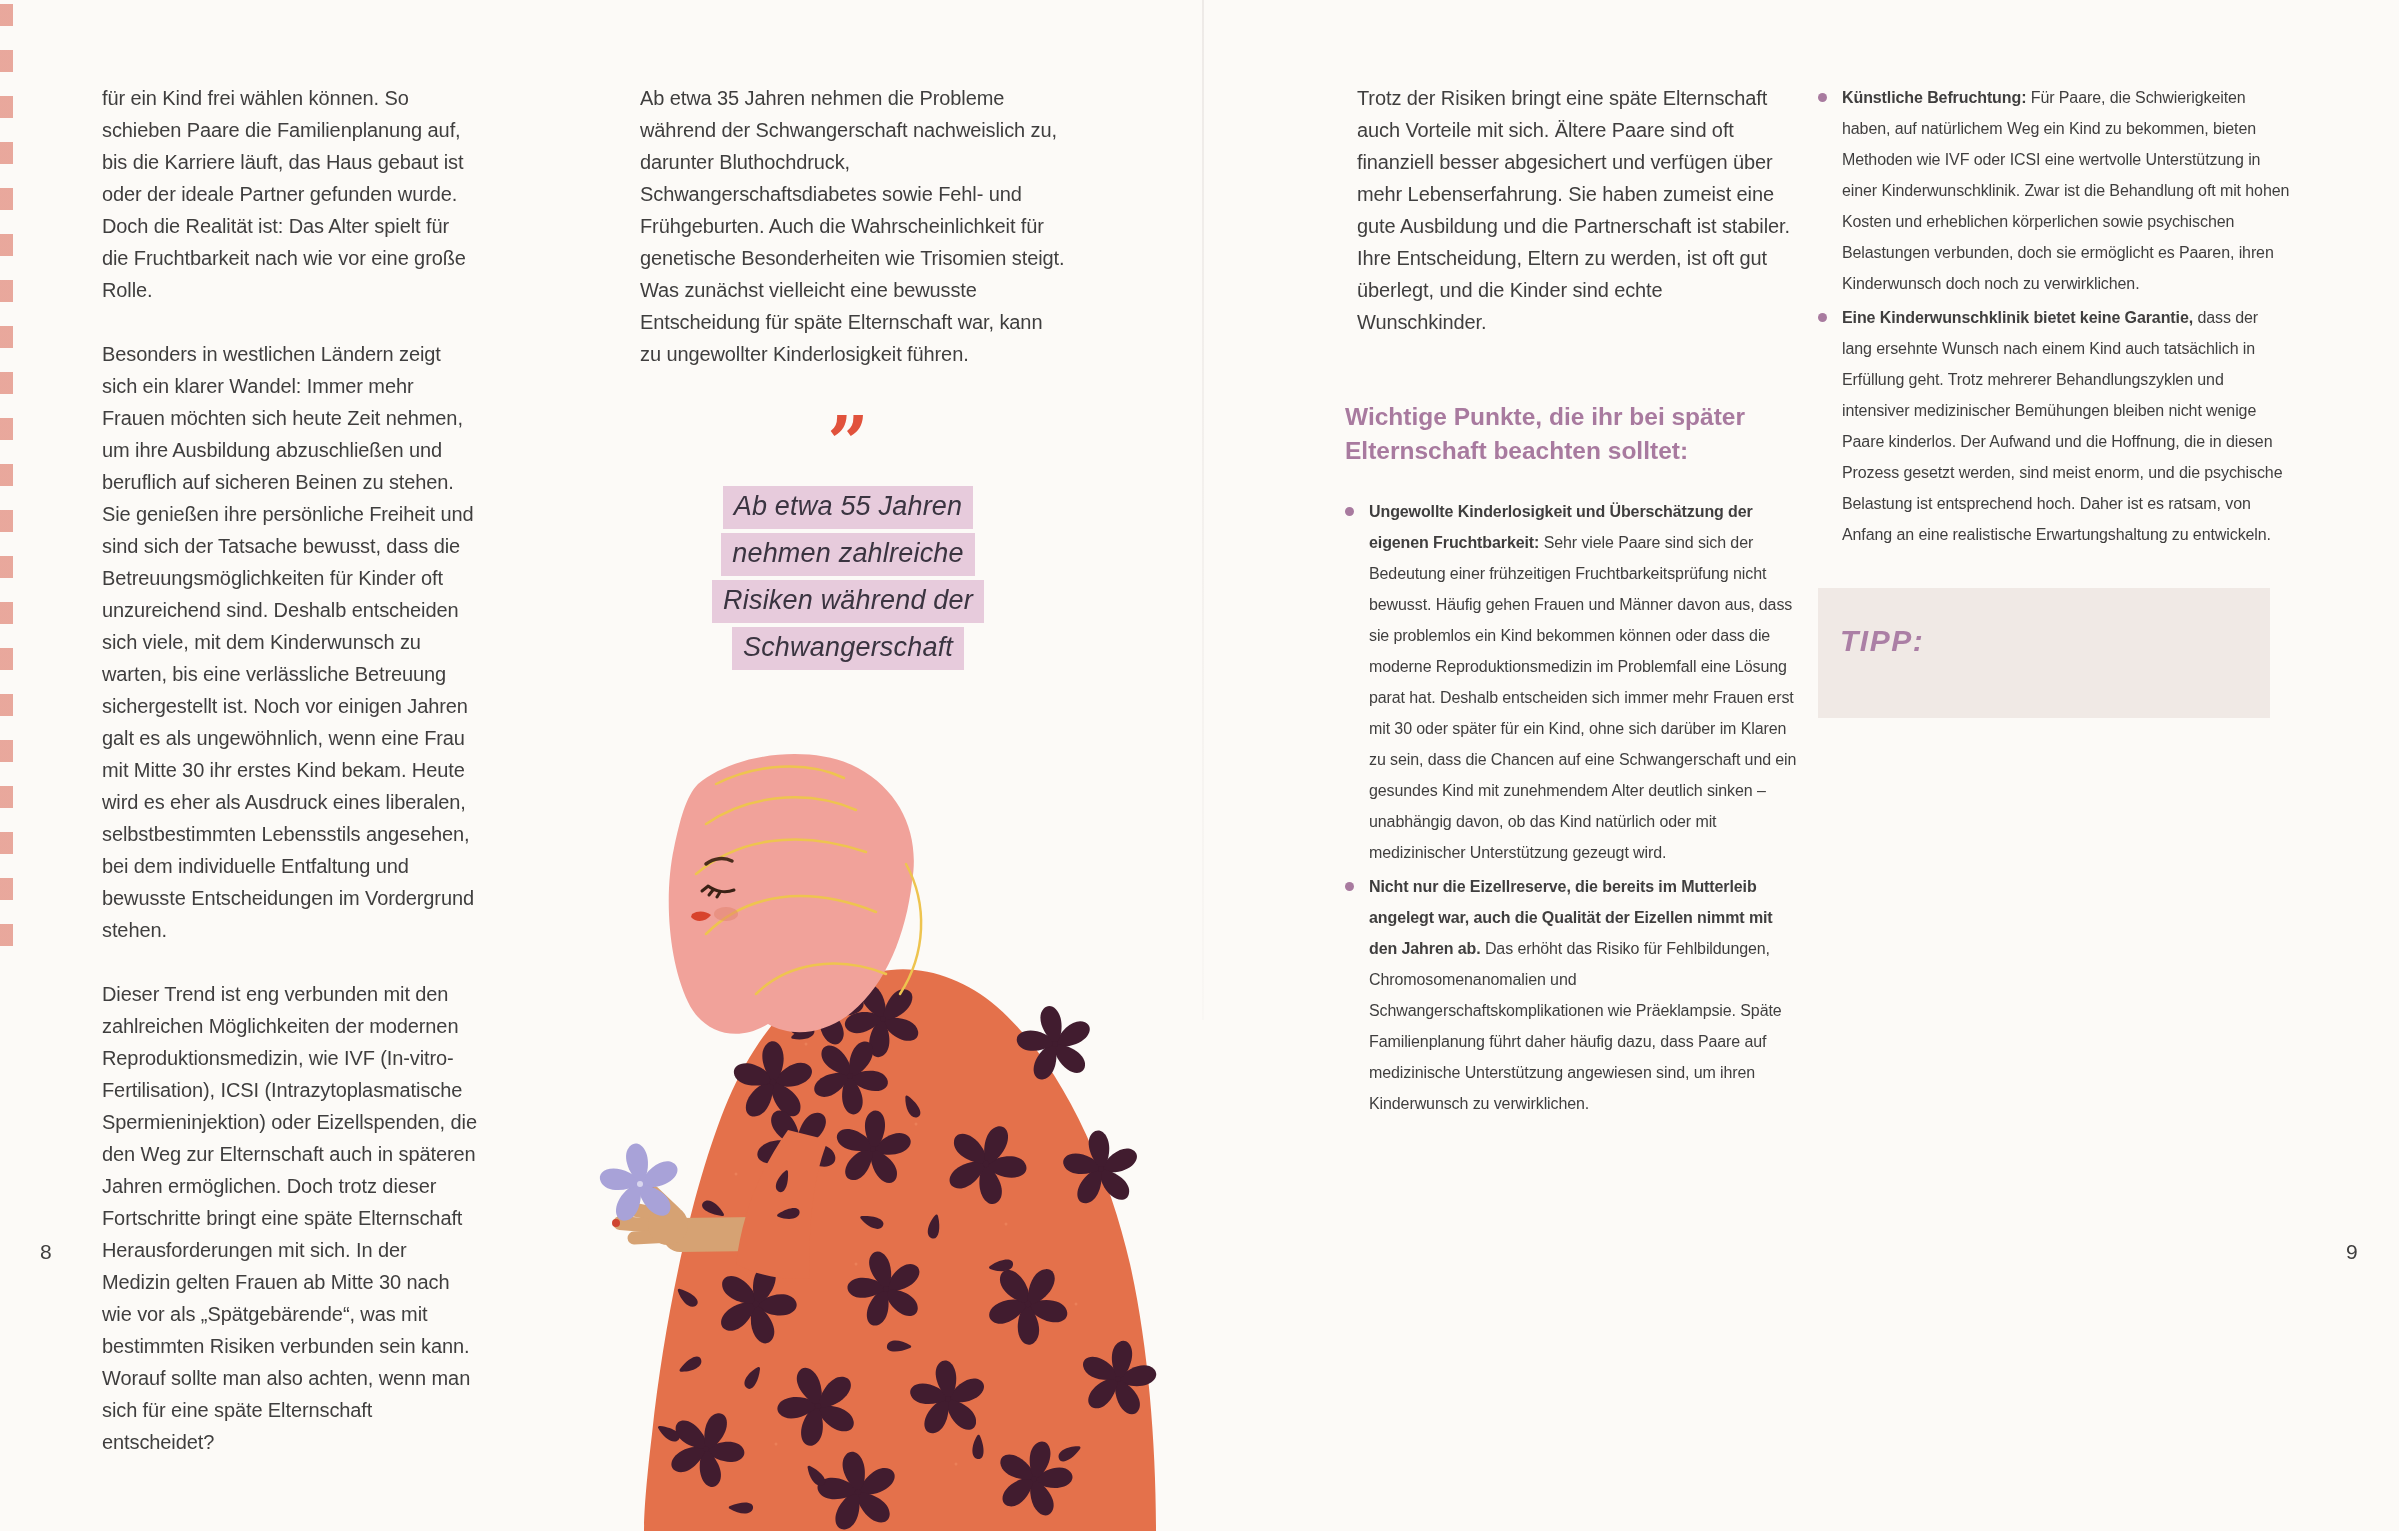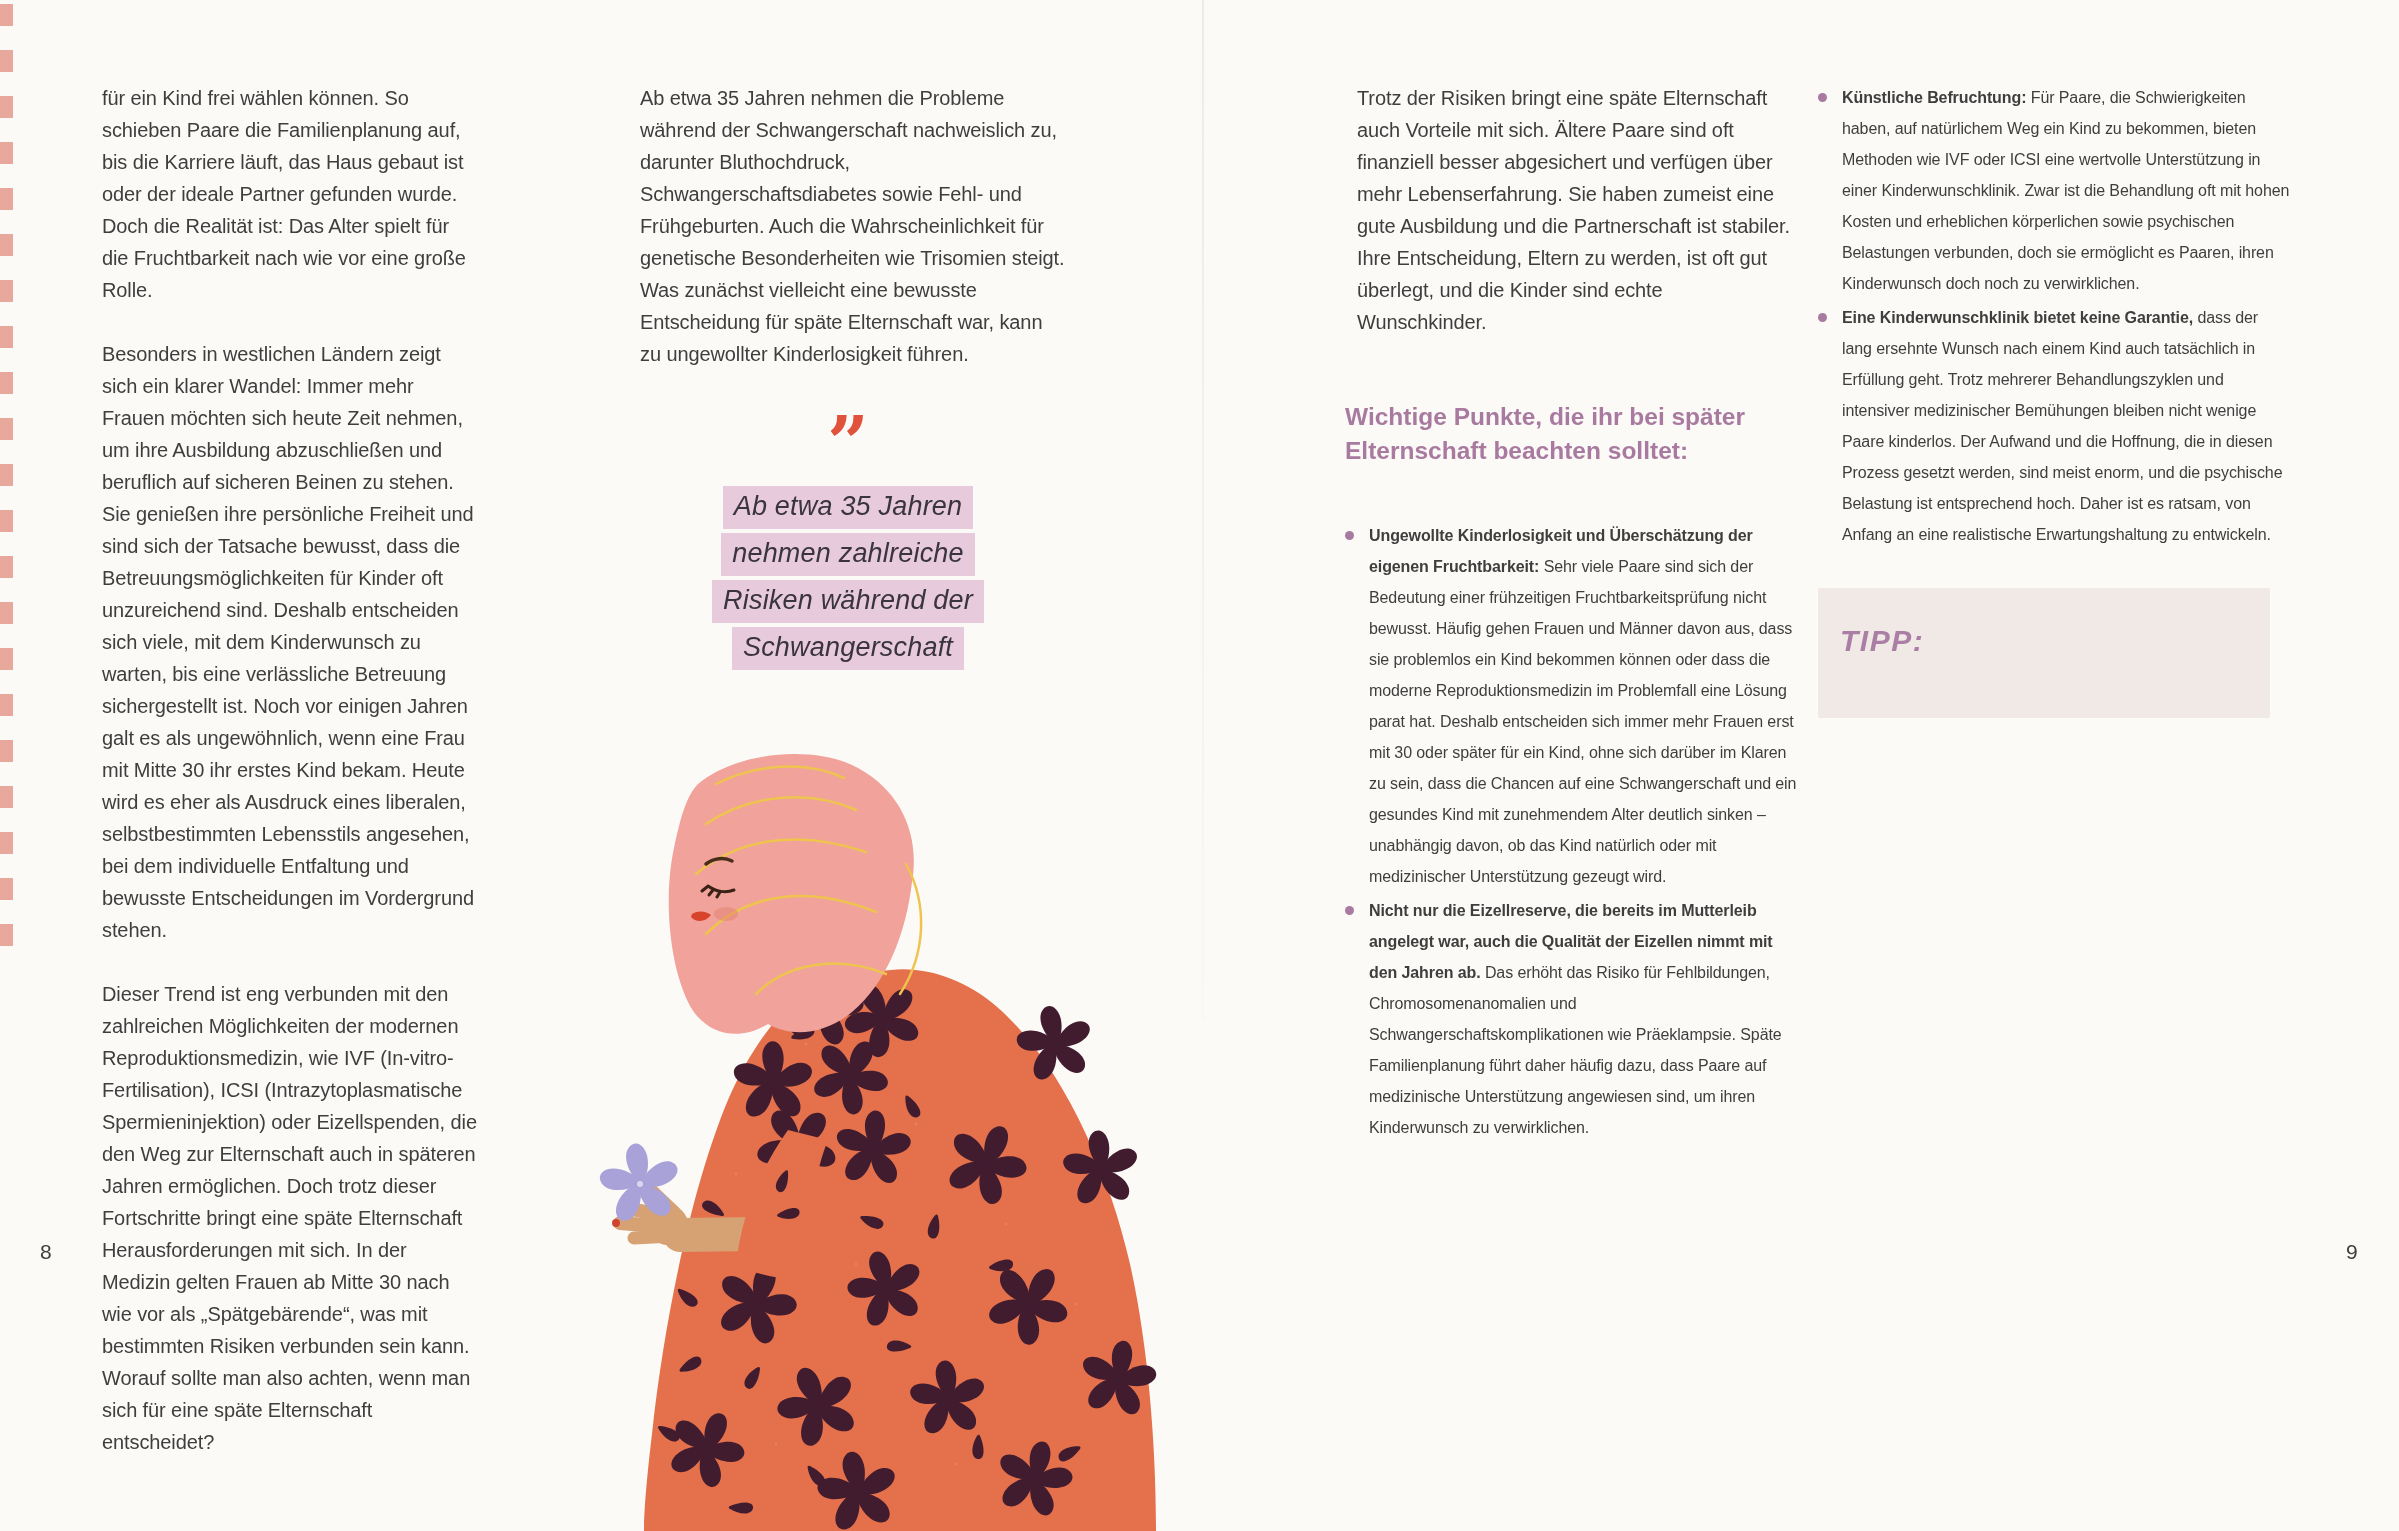--- a/index.html
+++ b/index.html
@@ -35,21 +35,21 @@
   }
   .pq-line{margin:4px 0;}
   .pq-line span{
     display:inline-block;background:#e7cbdc;color:#3a3440;
     font-style:italic;font-size:27px;line-height:33px;
     padding:4px 11px 6px;letter-spacing:.2px;
   }
   
   .section-heading{
     color:#a87a9f;font-weight:bold;font-size:24.5px;line-height:34px;
-    margin:62px 0 52px;white-space:pre-line;
+    margin:62px 0 28px;white-space:pre-line;
   }
   .bullet{display:flex;gap:15px;margin:0 0 3px 0;}
   .bullet-dot{flex:none;width:9px;height:9px;border-radius:50%;background:#a87a9f;margin-top:11px;}
   .bullet-text{flex:1;font-size:16px;line-height:31px;letter-spacing:-.1px;}
   .bullet-lead{font-weight:bold;}
   .tip-box{
     margin-top:38px;background:#f0e9e5;
     padding:36px 22px 42px;box-sizing:border-box;width:452px;
   }
   .tip-label{
@@ -73,21 +73,21 @@
   <div class="col" id="col1">
     <p class="para">für ein Kind frei wählen können. So schieben Paare die Familienplanung auf, bis die Karriere läuft, das Haus gebaut ist oder der ideale Partner gefunden wurde. Doch die Realität ist: Das Alter spielt für die Fruchtbarkeit nach wie vor eine große Rolle.</p>
     <p class="para">Besonders in westlichen Ländern zeigt sich ein klarer Wandel: Immer mehr Frauen möchten sich heute Zeit nehmen, um ihre Ausbildung abzuschließen und beruflich auf sicheren Beinen zu stehen. Sie genießen ihre persönliche Freiheit und sind sich der Tatsache bewusst, dass die Betreuungsmöglichkeiten für Kinder oft unzureichend sind. Deshalb entscheiden sich viele, mit dem Kinderwunsch zu warten, bis eine verlässliche Betreuung sichergestellt ist. Noch vor einigen Jahren galt es als ungewöhnlich, wenn eine Frau mit Mitte 30 ihr erstes Kind bekam. Heute wird es eher als Ausdruck eines liberalen, selbstbestimmten Lebensstils angesehen, bei dem individuelle Entfaltung und bewusste Entscheidungen im Vordergrund stehen.</p>
     <p class="para">Dieser Trend ist eng verbunden mit den zahlreichen Möglichkeiten der modernen Reproduktionsmedizin, wie IVF (In-vitro-Fertilisation), ICSI (Intrazytoplasmatische Spermieninjektion) oder Eizellspenden, die den Weg zur Elternschaft auch in späteren Jahren ermöglichen. Doch trotz dieser Fortschritte bringt eine späte Elternschaft Herausforderungen mit sich. In der Medizin gelten Frauen ab Mitte 30 nach wie vor als „Spätgebärende“, was mit bestimmten Risiken verbunden sein kann. Worauf sollte man also achten, wenn man sich für eine späte Elternschaft entscheidet?</p>
   </div>
 
   <div class="col" id="col2">
     <p class="para">Ab etwa 35 Jahren nehmen die Probleme während der Schwangerschaft nachweislich zu, darunter Bluthochdruck, Schwangerschaftsdiabetes sowie Fehl- und Frühgeburten. Auch die Wahrscheinlichkeit für genetische Besonderheiten wie Trisomien steigt. Was zunächst vielleicht eine bewusste Entscheidung für späte Elternschaft war, kann zu ungewollter Kinderlosigkeit führen.</p>
     <div class="pullquote">
       <span class="pq-mark">”</span>
-      <div class="pq-line"><span>Ab etwa 35 Jahren</span></div>
+      <div class="pq-line"><span>Ab etwa 55 Jahren</span></div>
       <div class="pq-line"><span>nehmen zahlreiche</span></div>
       <div class="pq-line"><span>Risiken während der</span></div>
       <div class="pq-line"><span>Schwangerschaft</span></div>
     </div>
   </div>
 
   <svg class="illustration" viewBox="0 0 644 787" aria-hidden="true">
     <defs>
       <path id="petal" d="M0,0 C1,-9 7,-17 13,-16 C19,-15 18,-6 8,-1 C5,0.5 1,1 0,0 Z"></path>
       <g id="pinwheel">

